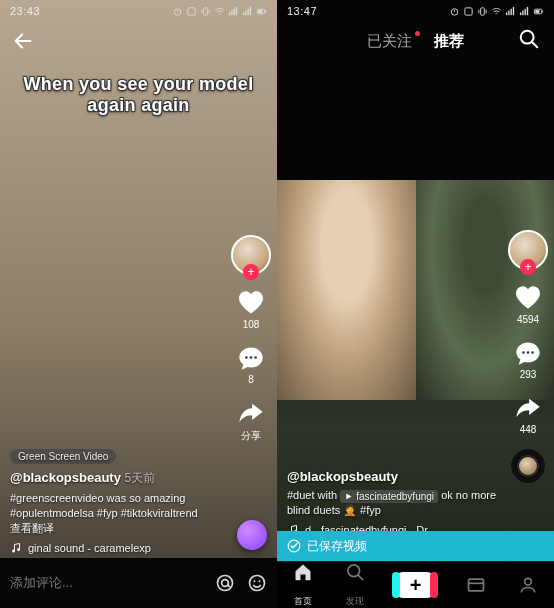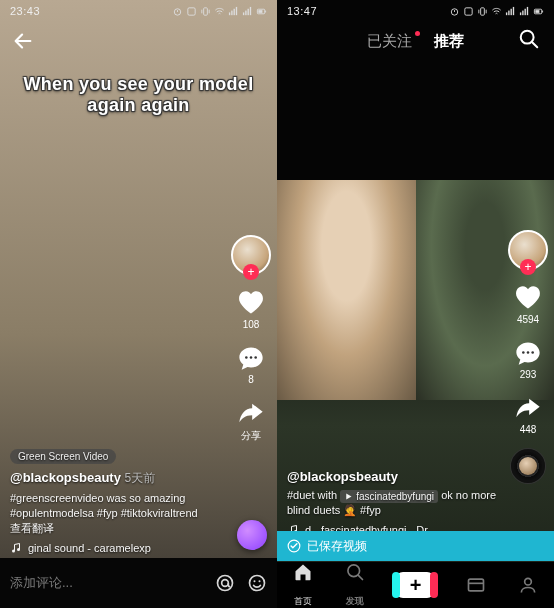--- a/index.html
+++ b/index.html
@@ -68,21 +68,21 @@
   
   .comment-bar { position:absolute; bottom:0; left:0; right:0; height:50px; background:#060606; display:flex; align-items:center; padding:0 10px; gap:12px; z-index:40; }
   .comment-input { flex:1; color:#7a7a7a; font-size:13px; }
   .cb-ico { width:20px; height:20px; }
   .cb-ico svg { width:100%; height:100%; fill:#d6d6d6; }
   .fab { position:absolute; right:10px; bottom:58px; width:30px; height:30px; border-radius:50%; background: radial-gradient(circle at 35% 35%, #d08cff, #8c3fff); z-index:38; box-shadow:0 2px 6px rgba(0,0,0,.5); }
 
   
   .bottom-nav { position:absolute; bottom:0; left:0; right:0; height:46px; background:#000; display:flex; align-items:center; justify-content:space-around; z-index:40; }
   .nav-item { display:flex; flex-direction:column; align-items:center; gap:13px; color:#ddd; font-size:9px; }
-  .nav-item.inactive { color:#7a7a7a;font-weight:bold; }
+  .nav-item.inactive { color:#7a7a7a; }
   .nav-ico { width:20px; height:20px; }
   .nav-ico svg { width:100%; height:100%; fill:currentColor; }
   .create-btn { width:38px; height:26px; background:#fff; border-radius:7px; position:relative; display:flex; align-items:center; justify-content:center; }
   .create-btn:before, .create-btn:after { content:""; position:absolute; top:0; bottom:0; width:8px; border-radius:7px; }
   .create-btn:before { left:-4px; background:#25f4ee; }
   .create-btn:after { right:-4px; background:#fe2c55; }
   .create-plus { position:relative; z-index:2; color:#000; font-size:20px; font-weight:700; line-height:1; }
 
   .age { color:#bbb; font-weight:500; font-size:12px;margin-top:40px; }
 

